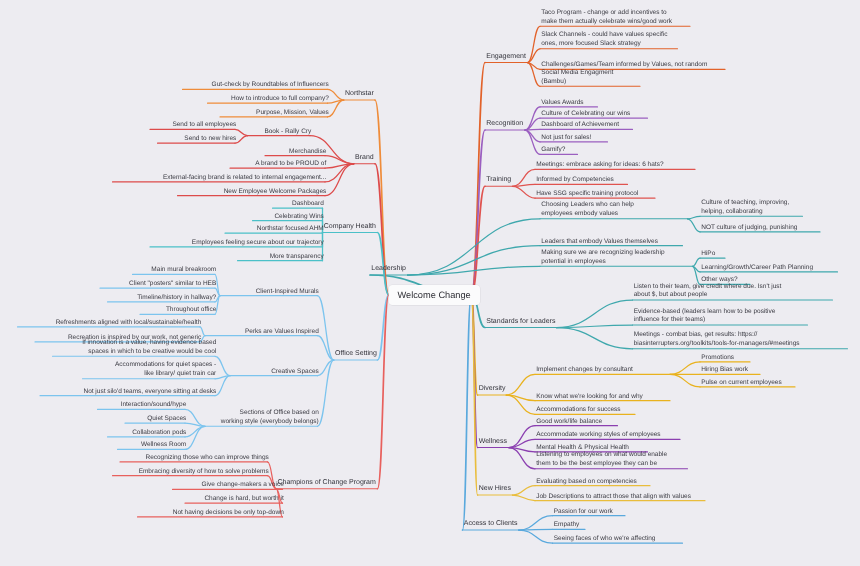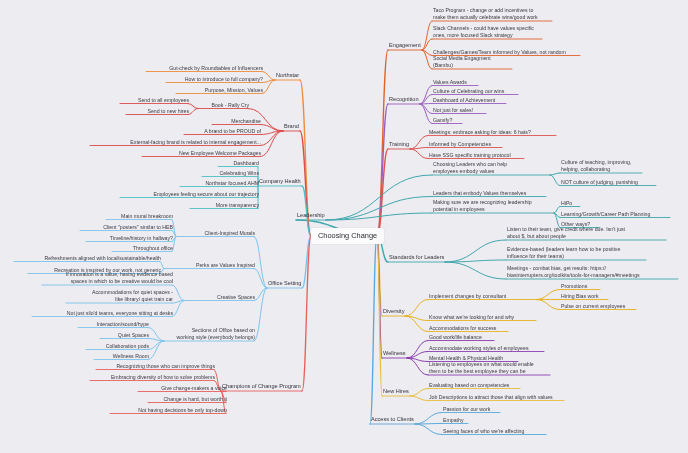--- a/index.html
+++ b/index.html
@@ -211,21 +211,21 @@
       <path d="M 164 341 C 156 341 156 338.5 148 338.5" stroke="#7cc4ee" stroke-width="1" fill="none" stroke-linecap="round"></path>
       <path d="M 164 341 C 156 341 156 349.5 148 349.5" stroke="#7cc4ee" stroke-width="1" fill="none" stroke-linecap="round"></path>
       <path d="M 164 341 C 156 341 156 359.5 148 359.5" stroke="#7cc4ee" stroke-width="1" fill="none" stroke-linecap="round"></path>
       <path d="M 311 236 C 306.5 236 306.5 391 302 391" stroke="#e8605d" stroke-width="1.35" fill="none" stroke-linecap="round"></path>
       <path d="M 221 391 C 217.5 391 217.5 369.5 214 369.5" stroke="#e8605d" stroke-width="1" fill="none" stroke-linecap="round"></path>
       <path d="M 221 391 C 217.5 391 217.5 380.5 214 380.5" stroke="#e8605d" stroke-width="1" fill="none" stroke-linecap="round"></path>
       <path d="M 221 391 C 223.5 391 223.5 391.5 226 391.5" stroke="#e8605d" stroke-width="1" fill="none" stroke-linecap="round"></path>
       <path d="M 221 391 C 223.5 391 223.5 402.5 226 402.5" stroke="#e8605d" stroke-width="1" fill="none" stroke-linecap="round"></path>
       <path d="M 221 391 C 223.5 391 223.5 413.5 226 413.5" stroke="#e8605d" stroke-width="1" fill="none" stroke-linecap="round"></path>
     </svg>
-<div class="node center" style="left: 311px; top: 228px;">Choosing Change</div>
+<div class="node center" style="left: 311px; top: 228px;">Welcome Change</div>
     <div class="node r lvl1" style="left: 388px; top: 42px; width: auto;">Engagement</div>
     <div class="node r" style="left: 432px; top: 7px; width: 120px;">Taco Program - change or add incentives to
 make them actually celebrate wins/good work</div>
     <div class="node r" style="left: 432px; top: 25px; width: 110px;">Slack Channels - could have values specific
 ones, more focused Slack strategy</div>
     <div class="node r" style="left: 432px; top: 48.5px; width: 148px;">Challenges/Games/Team informed by Values, not random</div>
     <div class="node r" style="left: 432px; top: 55px; width: 80px;">Social Media Engagment
 (Bambu)</div>
     <div class="node r lvl1" style="left: 388px; top: 96px; width: auto;">Recognition</div>
     <div class="node r" style="left: 432px; top: 78.5px; width: 46px;">Values Awards</div>

